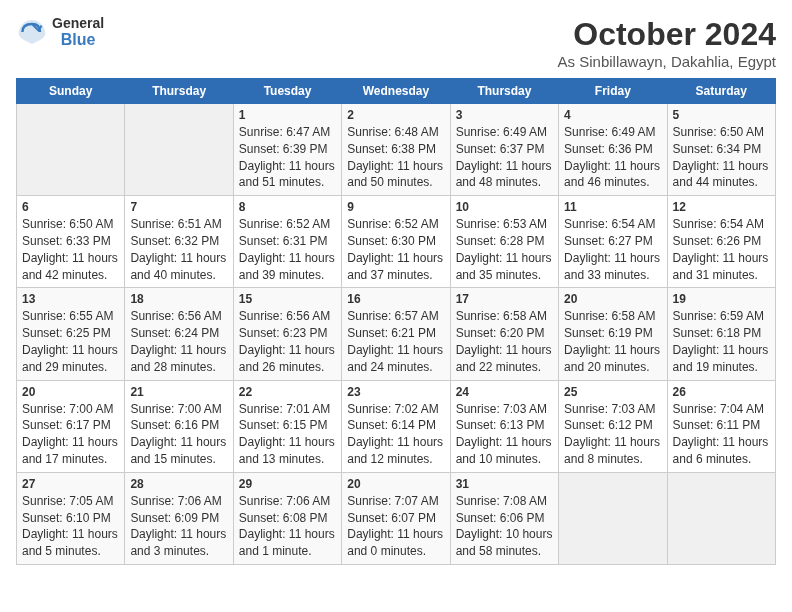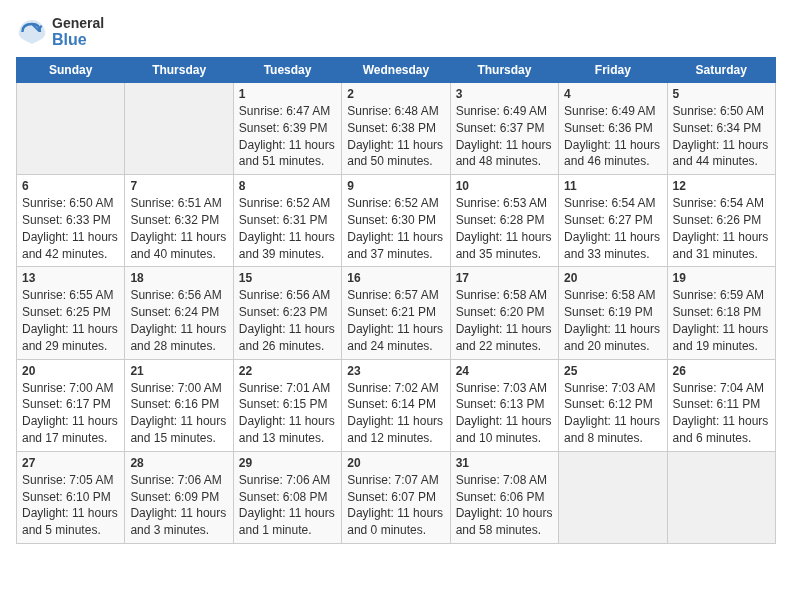--- a/index.html
+++ b/index.html
@@ -18,20 +18,21 @@
     }
     .logo {
       display: flex;
       align-items: center;
       gap: 4px;
     }
     .logo-text {
       display: flex;
       flex-direction: column;
       line-height: 1.1;
+      text-align: center;
     }
     .logo-general {
       font-size: 14px;
       font-weight: bold;
       color: #333;
     }
     .logo-blue {
       font-size: 16px;
       font-weight: bold;
       color: #3a7bbf;
@@ -105,20 +106,22 @@
       <path d="M20 5 Q30 5 35 15 Q40 25 30 30 L20 35 L10 30 Q0 25 5 15 Q10 5 20 5Z" fill="#3a7bbf" opacity="0.2"></path>
       <path d="M8 20 Q8 10 20 10 Q30 10 30 20" fill="none" stroke="#3a7bbf" stroke-width="3"></path>
       <path d="M20 10 L28 18 L32 12" fill="none" stroke="#3a7bbf" stroke-width="2.5"></path>
     </svg>
     <div class="logo-text">
       <span class="logo-general">General</span>
       <span class="logo-blue">Blue</span>
     </div>
   </div>
   <div class="title-block">
+    <div class="month-title">October 2024</div>
+    <div class="location-title">As Sinbillawayn, Dakahlia, Egypt</div>
   </div>
 </div>
 
 <table>
   <thead>
     <tr>
     <th>Sunday</th>
         <th>Thursday</th>
         <th>Tuesday</th>
         <th>Wednesday</th>

